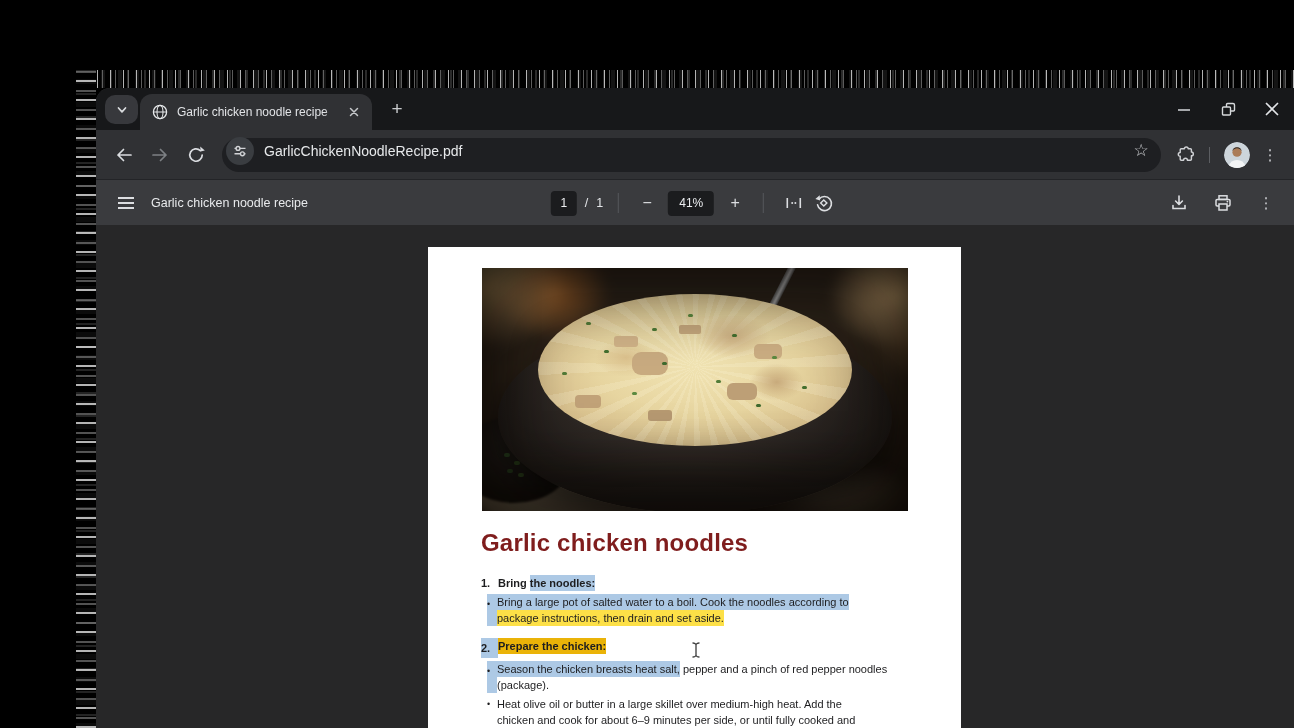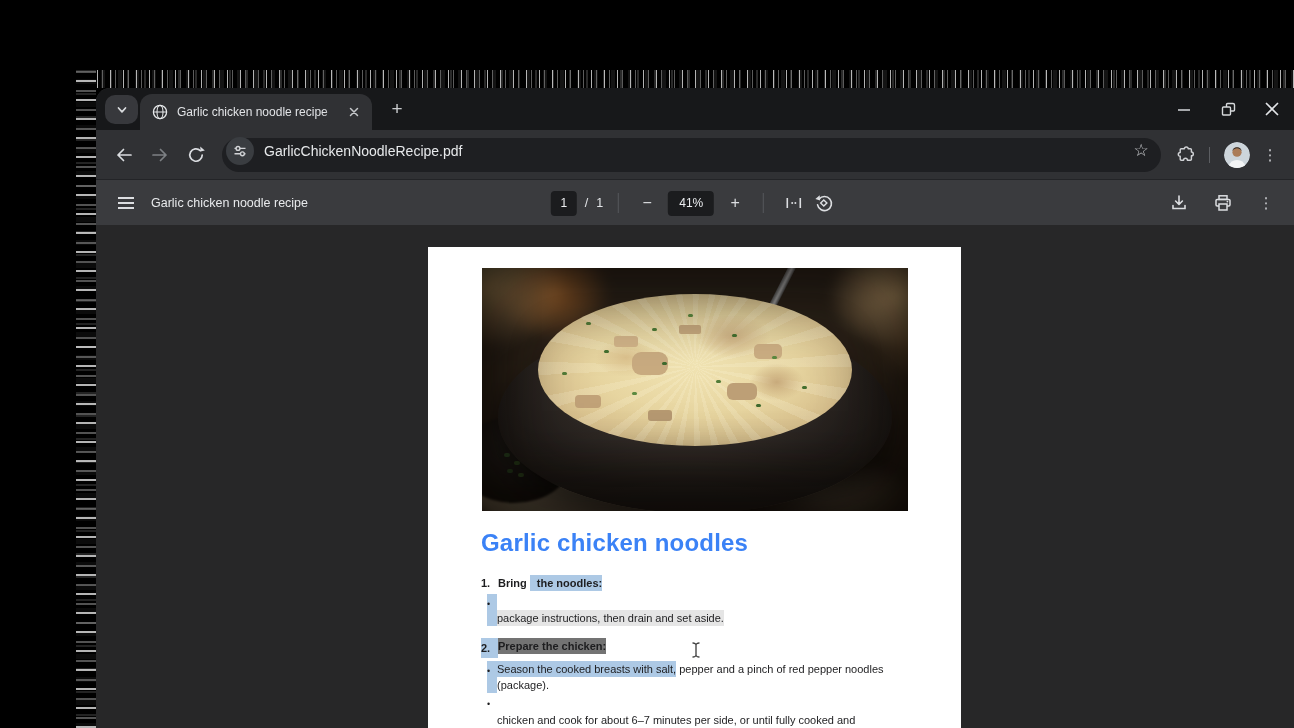--- a/index.html
+++ b/index.html
@@ -112,21 +112,21 @@
       -24px -22px 0 -6px #d1b388, 40px -34px 0 -7px #c6a87d, 10px 52px 0 -6px #b79a72; }
   .ph-parsley { position:absolute; left:170px; top:60px; width:5px; height:3px; border-radius:2px; background:#4d7a36;
     box-shadow:36px -14px 0 #5c8a40, 80px 6px 0 #44702f, 120px 28px 0 #5c8a40, -48px 22px 0 #44702f,
       -90px 44px 0 #537c38, 10px 34px 0 #3f6a2e, 64px 52px 0 #537c38, 150px 58px 0 #44702f,
       -20px 64px 0 #5c8a40, 104px 76px 0 #3f6a2e, -66px -6px 0 #537c38; filter:blur(.4px); }
   .ph-vignette { position:absolute; inset:0;
     box-shadow:inset 0 0 70px 24px rgba(10,6,3,.6), inset 0 -40px 50px rgba(8,5,3,.5); }
 
   
   .doc-heading { position:absolute; left:53px; top:282px; font-size:24px; font-weight:bold;
-    color:#3b82f6; letter-spacing:.2px; }
+    color:#7f1d1d; letter-spacing:.2px; }
   .recipe-list { position:absolute; left:53px; top:328px; width:420px; font-size:11px;
     line-height:16px; color:#1d1d1f; }
   .row { display:flex; }
   .num-row { margin-top:12px; font-weight:bold; }
   .num-row:first-child { margin-top:0; }
   .bullet-row { margin-top:3px; padding-left:6px; }
   .num-row .marker { width:17px; flex:0 0 17px; }
   .bullet-row .marker { width:10px; flex:0 0 10px; font-size:9px; }
   .itext { flex:1; }
   .hl { padding:2px 0; }
@@ -296,37 +296,37 @@
           <div class="ph-chunk"></div>
           <div class="ph-parsley"></div>
           <div class="ph-vignette"></div>
         </div>
 
         <div class="doc-heading">Garlic chicken noodles</div>
 
         <div class="recipe-list">
             <div class="row num-row">
               <span class="marker">1.</span>
-              <span class="itext" style="font-weight: bold;"><span>Bring </span><span class="hl" style="background: rgb(173, 201, 229); padding-left: 7px;">the noodles:</span></span>
+              <span class="itext" style="font-weight: bold;"><span>Bring </span><span class="hl" style="background: rgb(173, 201, 229);">the noodles:</span></span>
             </div>
             <div class="row bullet-row">
               <span class="marker hl" style="background: rgb(173, 201, 229);">•</span>
-              <span class="itext"><br><span class="hl" style="background: #e5e5e5;">package instructions, then drain and set aside.</span></span>
+              <span class="itext"><span class="hl" style="background: rgb(173, 201, 229);">Bring a large pot of salted water to a boil. Cook the noodles according to</span><br><span class="hl" style="background: #fde047;">package instructions, then drain and set aside.</span></span>
             </div>
             <div class="row num-row">
               <span class="marker hl" style="background: rgb(173, 201, 229);">2.</span>
-              <span class="itext" style="font-weight: bold;"><span class="hl" style="background: #737373;">Prepare the chicken:</span></span>
+              <span class="itext" style="font-weight: bold;"><span class="hl" style="background: #eab308;">Prepare the chicken:</span></span>
             </div>
             <div class="row bullet-row">
               <span class="marker hl" style="background: rgb(173, 201, 229);">•</span>
-              <span class="itext"><span class="hl" style="background: rgb(173, 201, 229);">Season the cooked breasts with salt,</span><span> pepper and a pinch of red pepper noodles</span><br><span>(package).</span></span>
+              <span class="itext"><span class="hl" style="background: rgb(173, 201, 229);">Season the chicken breasts heat salt,</span><span> pepper and a pinch of red pepper noodles</span><br><span>(package).</span></span>
             </div>
             <div class="row bullet-row">
               <span class="marker">•</span>
-              <span class="itext"><br><span>chicken and cook for about 6–7 minutes per side, or until fully cooked and</span></span>
+              <span class="itext"><span>Heat olive oil or butter in a large skillet over medium-high heat. Add the</span><br><span>chicken and cook for about 6–9 minutes per side, or until fully cooked and</span></span>
             </div>
           </div>
 
         <svg class="ibeam" width="12" height="18" viewBox="0 0 12 18">
             <path d="M3 2 C4.4 2 5.3 2.6 6 3.4 C6.7 2.6 7.6 2 9 2 M3 16 C4.4 16 5.3 15.4 6 14.6 C6.7 15.4 7.6 16 9 16 M6 3.4 V14.6" fill="none" stroke="#3a3a3a" stroke-width="1.3" stroke-linecap="round"></path>
           </svg>
       </div>
     </div>
 
   </div>

